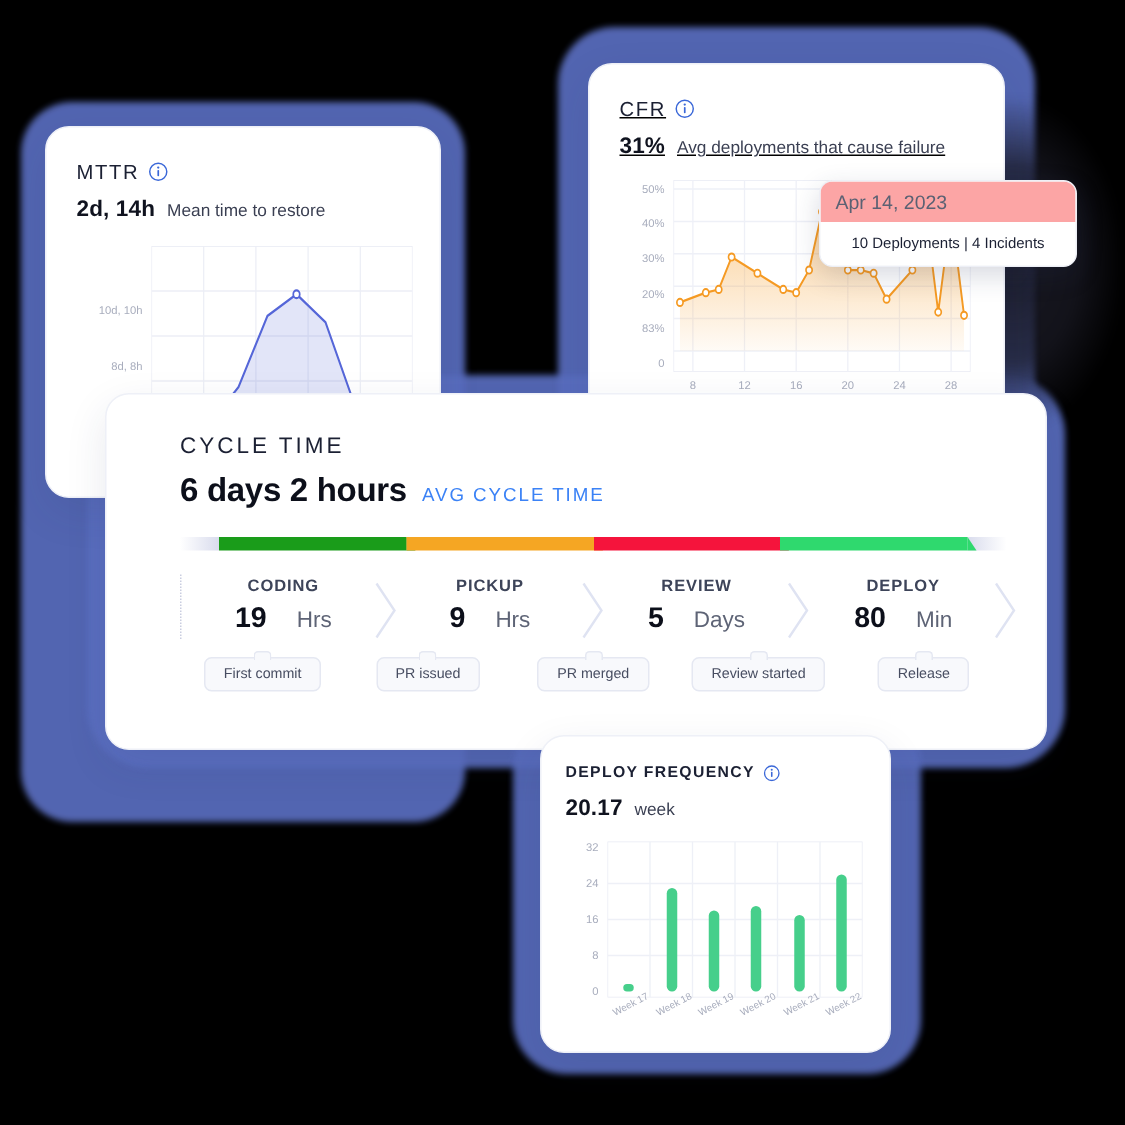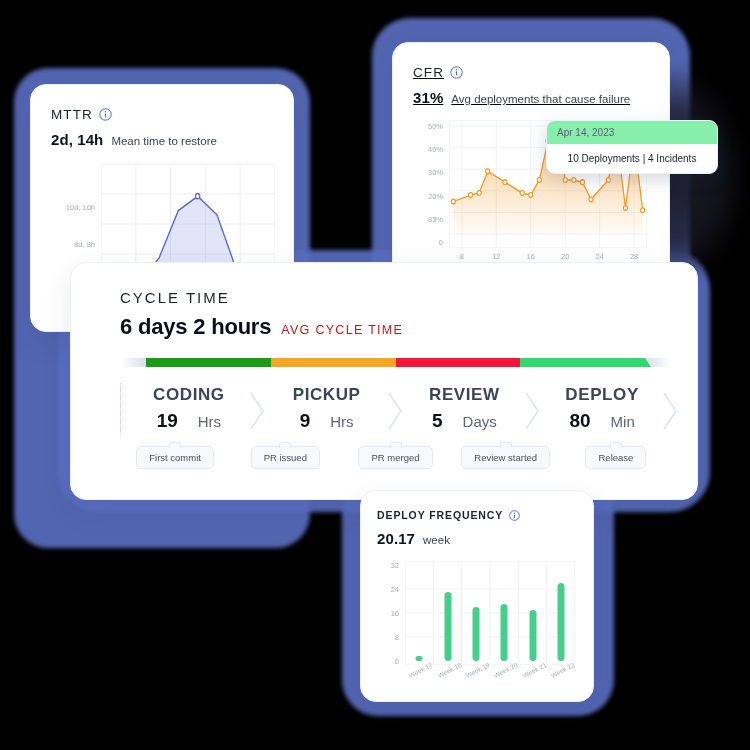--- a/index.html
+++ b/index.html
@@ -99,34 +99,34 @@
   .tooltip {
     position: absolute;
     left: 546px; top: 120px; width: 172px;
     background: #ffffff;
     border-radius: 9px;
     box-shadow: 0 6px 18px rgba(40,50,90,.18);
     overflow: hidden;
     border: 1px solid #edeff6;
   }
   .tt-head {
-    background: #86efac; color: #5b6173;
-    font-size: 10px; padding: 6px 10px;
+    background: #fca5a5; color: #5b6173;
+    font-size: 13px; padding: 6px 10px;
   }
   .tt-body {
     padding: 9px 10px; font-size: 10px; color: #1b2033;
     text-align: center; background: #fff;
   }
 
   
   .cycle-body { padding: 26px 26px 0 28px; }
   .cycle-head { font-size: 15px; letter-spacing: 2px; color: #1b2033; font-weight: 400; }
   .cycle-metric-row { display: flex; align-items: baseline; gap: 10px; margin-top: 8px; }
   .cycle-metric { font-size: 22px; font-weight: 700; color: #0c0f1a; letter-spacing: -.2px; }
-  .cycle-metric-sub { font-size: 12.5px; letter-spacing: 1.3px; color: #b91c1c; }
+  .cycle-metric-sub { font-size: 12.5px; letter-spacing: 1.3px; color: #3b82f6; }
 
   .bar-track { position: relative; height: 9px; margin-top: 18px; display: flex; }
   .bar-cap {
     width: 26px; height: 9px;
     background: linear-gradient(90deg, #ffffff 0%, #d9dced 100%);
   }
   .bar-cap.right { background: linear-gradient(90deg, #d9dced 0%, #ffffff 100%); }
   .bar-seg { flex: 1; height: 9px; position: relative; }
   .bar-seg::after {
     content: ""; position: absolute; right: -6px; top: 0;
@@ -143,21 +143,21 @@
   .stage::before {
     content: ""; position: absolute; left: 0; top: 2px; bottom: 6px;
     border-left: 1px dotted #c9cde0;
   }
   .stage:not(:first-child)::before { border-left: none; }
   .chev {
     position: absolute; right: -9px; top: 50%; transform: translateY(-50%);
     width: 18px; height: 44px;
   }
   .stage-name {
-    font-size: 17px; font-weight: 700; letter-spacing: .6px; color: #3d4459;
+    font-size: 11px; font-weight: 700; letter-spacing: .6px; color: #3d4459;
   }
   .stage-val { margin-top: 5px; font-size: 19px; color: #0c0f1a; font-weight: 700; }
   .stage-val .unit { font-size: 15px; color: #5e6476; font-weight: 400; margin-left: 20px; }
 
   .milestones { display: flex; margin-top: 6px; }
   .ms-wrap { flex: 1; display: flex; justify-content: center; }
   .ms {
     position: relative;
     border: 1px solid #e5e8f2; background: #f8f9fc;
     border-radius: 5px;

